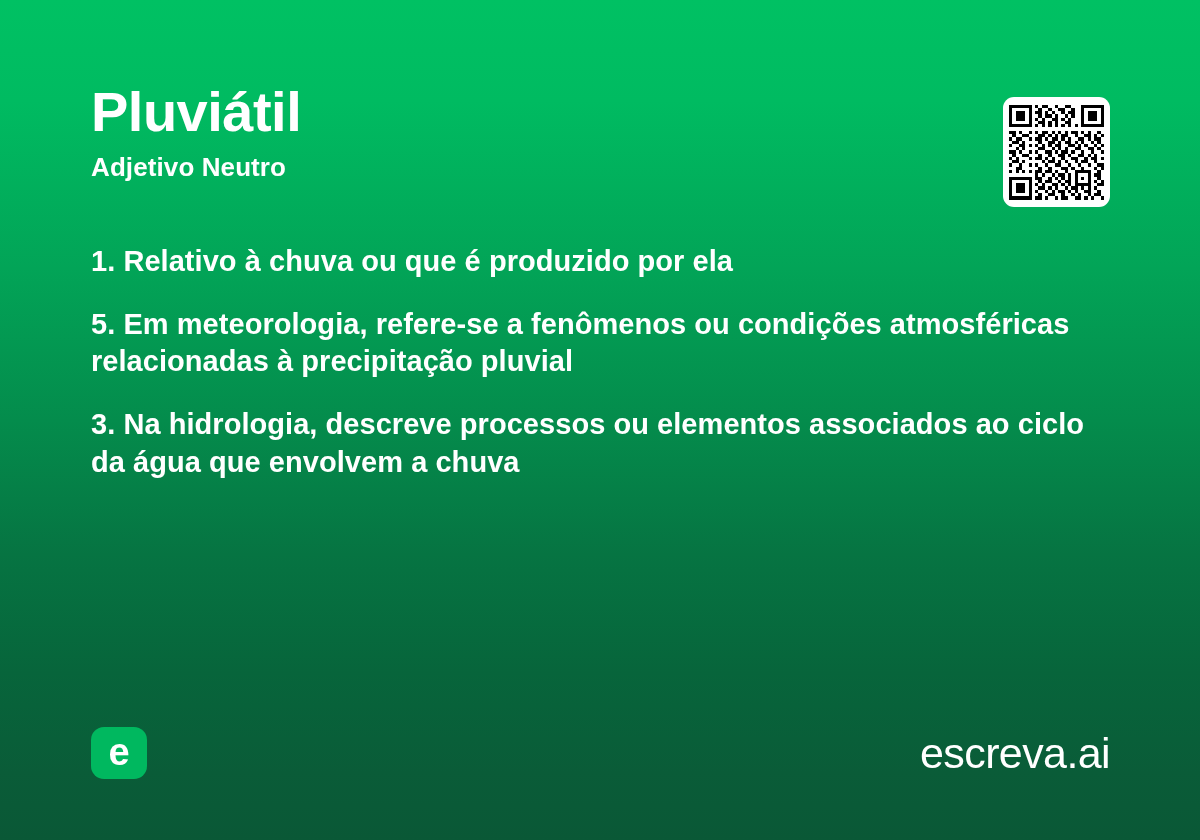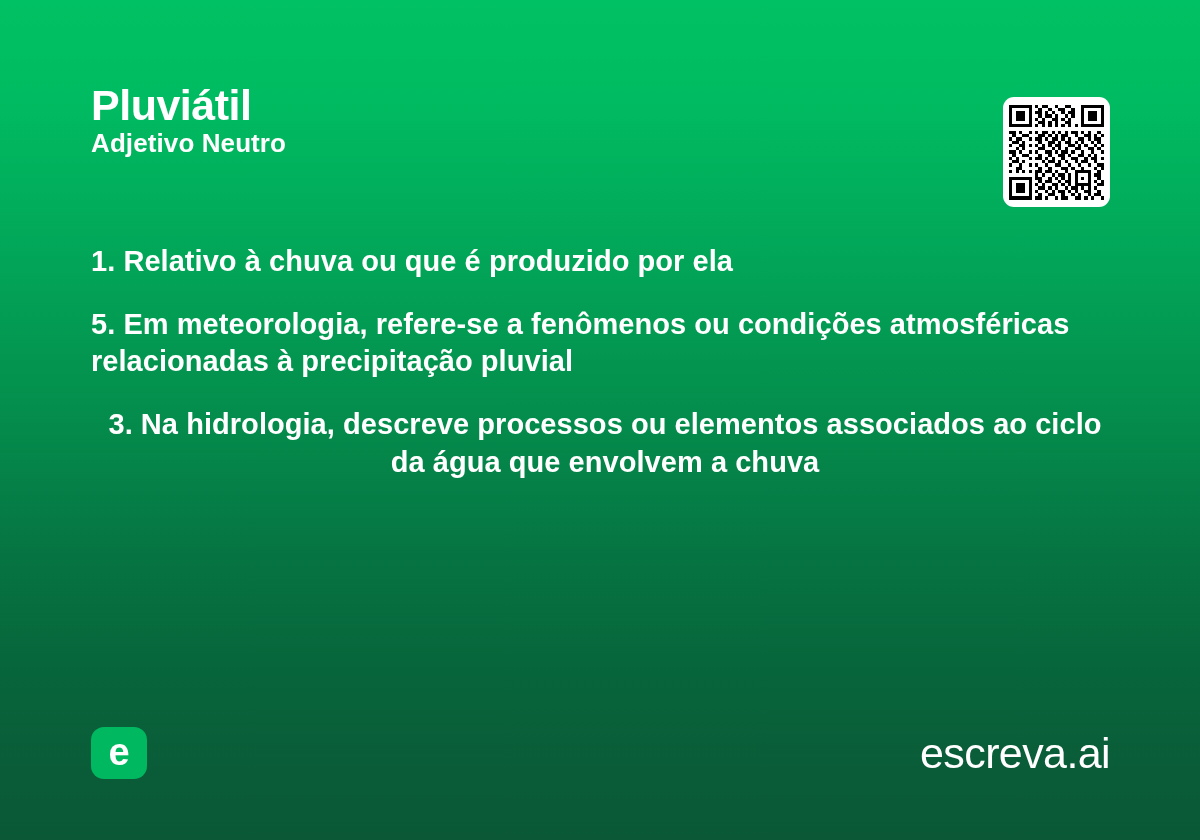--- a/index.html
+++ b/index.html
@@ -34,29 +34,30 @@
 
   
   .header {
     position: absolute;
     left: 91px;
     top: 82px;
     right: 91px;
   }
 
   .word-title {
-    font-size: 43px;
+    font-size: 56px;
     font-weight: 700;
     color: #ffffff;
     letter-spacing: -0.5px;
     line-height: 1.08;
     white-space: nowrap;
   }
 
   .word-class {
+    margin-top: 10px;
     font-size: 26px;
     font-weight: 600;
     color: #ffffff;
     letter-spacing: 0.1px;
     line-height: 1.2;
   }
 
   
   .qr-card {
     position: absolute;
@@ -81,21 +82,21 @@
 
   .definition {
     font-size: 29px;
     font-weight: 700;
     color: #ffffff;
     line-height: 1.30;
     margin-bottom: 25px;
     letter-spacing: 0.05px;
   }
 
-  .definition:last-child { margin-bottom: 0; text-align: center; }
+  .definition:last-child { margin-bottom: 0; }
 
   
   .footer {
     position: absolute;
     left: 91px;
     right: 90px;
     bottom: 61px;
     height: 52px;
     display: flex;
     align-items: center;

